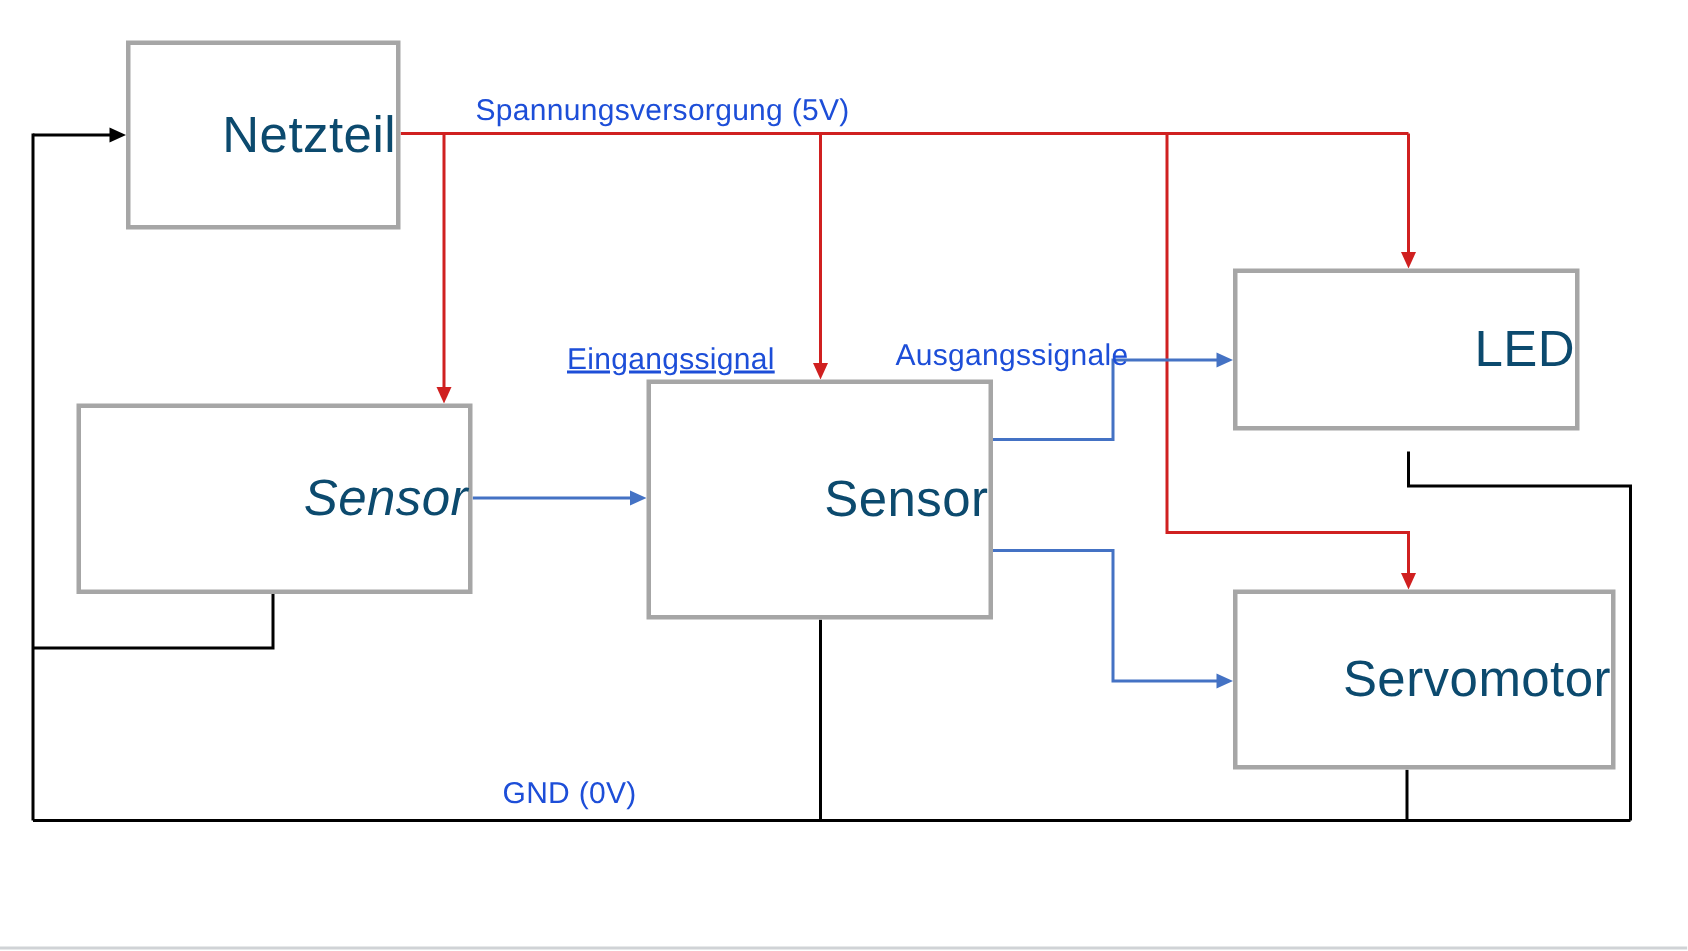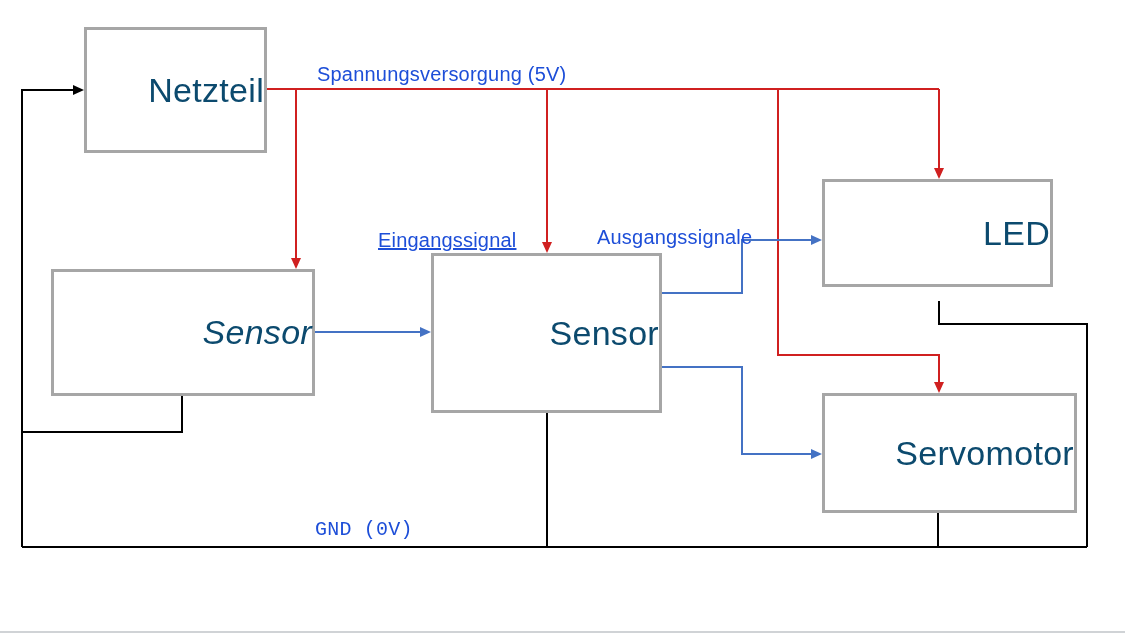--- a/index.html
+++ b/index.html
@@ -103,15 +103,15 @@
   <div class="block" style="left:822px; top:393px; width:255px; height:120px;">
     <span>Servomotor</span>
   </div>
 
   <div class="wire-label" style="left:317px; top:63px;">Spannungsversorgung (5V)</div>
 
   <div class="wire-label" style="left:378px; top:229px;text-decoration:underline;">Eingangssignal</div>
 
   <div class="wire-label" style="left:597px; top:226px;text-align:right;">Ausgangssignale</div>
 
-  <div class="wire-label" style="left:315px; top:518px;font-family:Liberation Mono, monospace;">GND (0V)</div>
+  <div class="wire-label" style="left:335px; top:518px;">GND (0V)</div>
 
 </div>
 
 </body></html>

